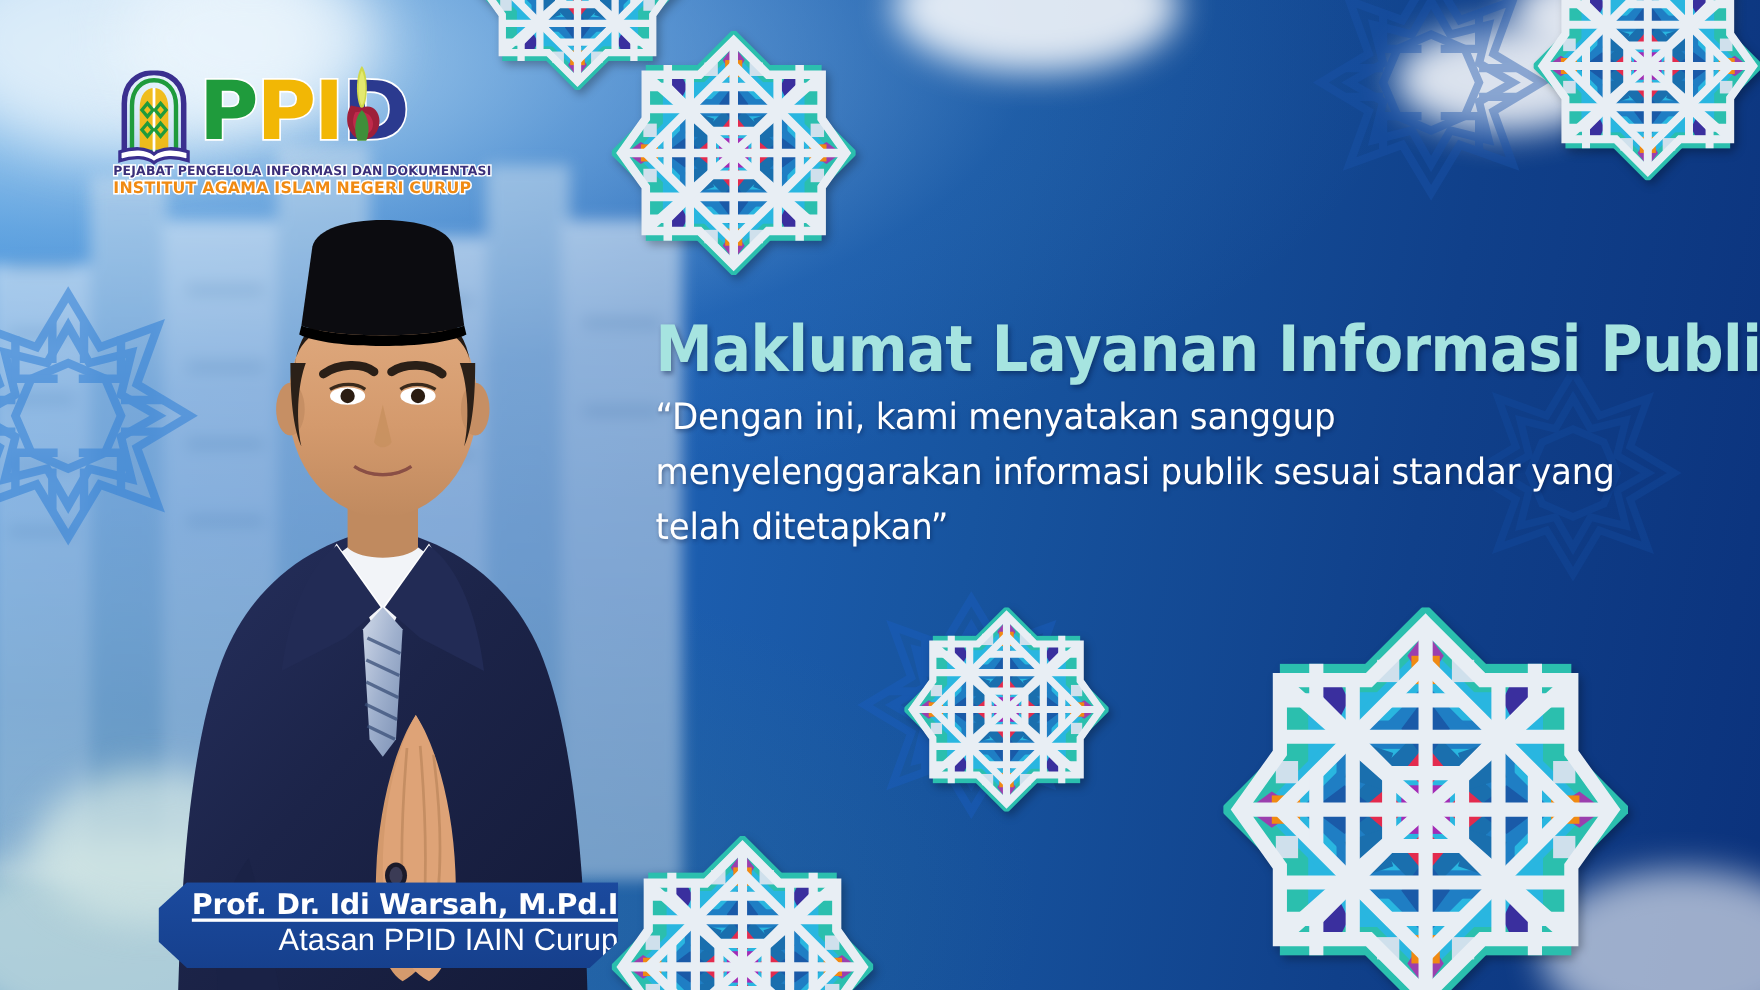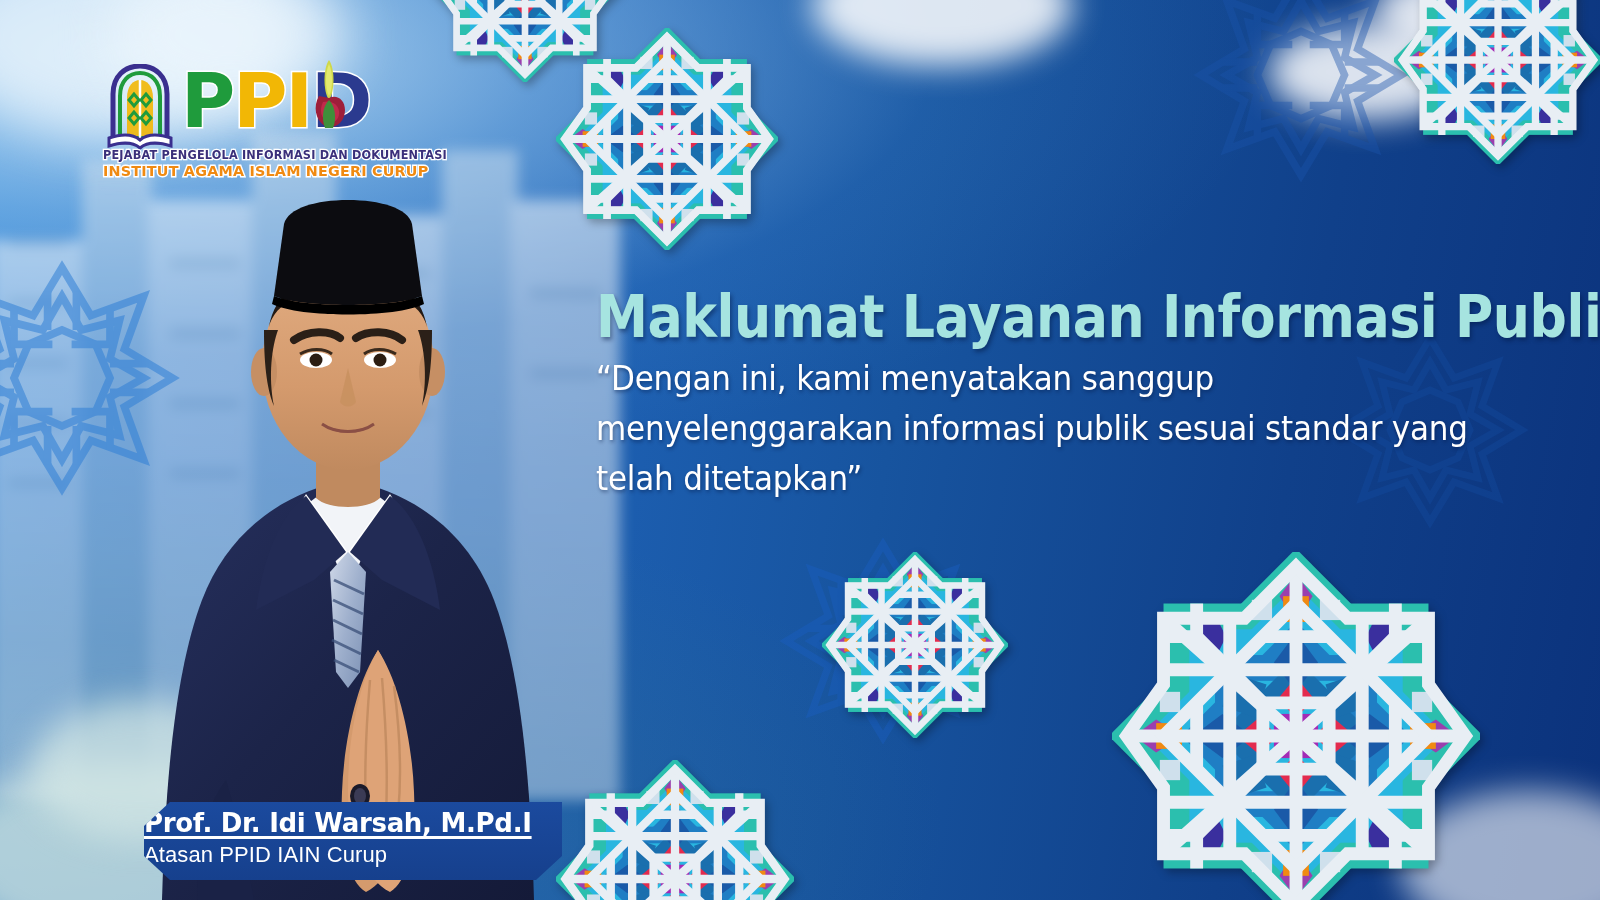--- a/index.html
+++ b/index.html
@@ -78,29 +78,29 @@
     transform:scaleX(.94); transform-origin:left top;
     text-shadow:1px 2px 4px rgba(0,20,60,.45); max-width:950px;
   }
 
   
   .namebar {
     position:absolute; left:144px; top:802px; width:418px; height:78px;
     background:linear-gradient(180deg,#1b4a9e 0%,#16408d 100%);
     clip-path:polygon(26px 0, 418px 0, 418px 54px, 392px 78px, 26px 78px, 0 54px, 0 24px);
     box-shadow:0 4px 12px rgba(0,0,0,.35);
-    text-align:left; padding-top:5px;
+    text-align:right; padding-top:5px;
   }
   .nb-name {
     font-family:"DejaVu Sans", sans-serif; font-weight:bold; font-size:26px; line-height:33px;
     color:#ffffff; text-decoration:underline; text-underline-offset:4px; text-decoration-thickness:3px;
     letter-spacing:-.3px;
   }
   .nb-role {
-    font-family:"Liberation Sans", sans-serif; font-weight:400; font-size:22px; line-height:30px;
+    font-family:"Liberation Sans", sans-serif; font-weight:400; font-size:28px; line-height:30px;
     color:#ffffff; letter-spacing:.1px;
   }
 </style>
 </head>
 <body>
 
 <div class="stage">
 
   <div class="buildings">
     <div class="bcol" style="left:0px;   width:96px;  height:560px;"></div>

